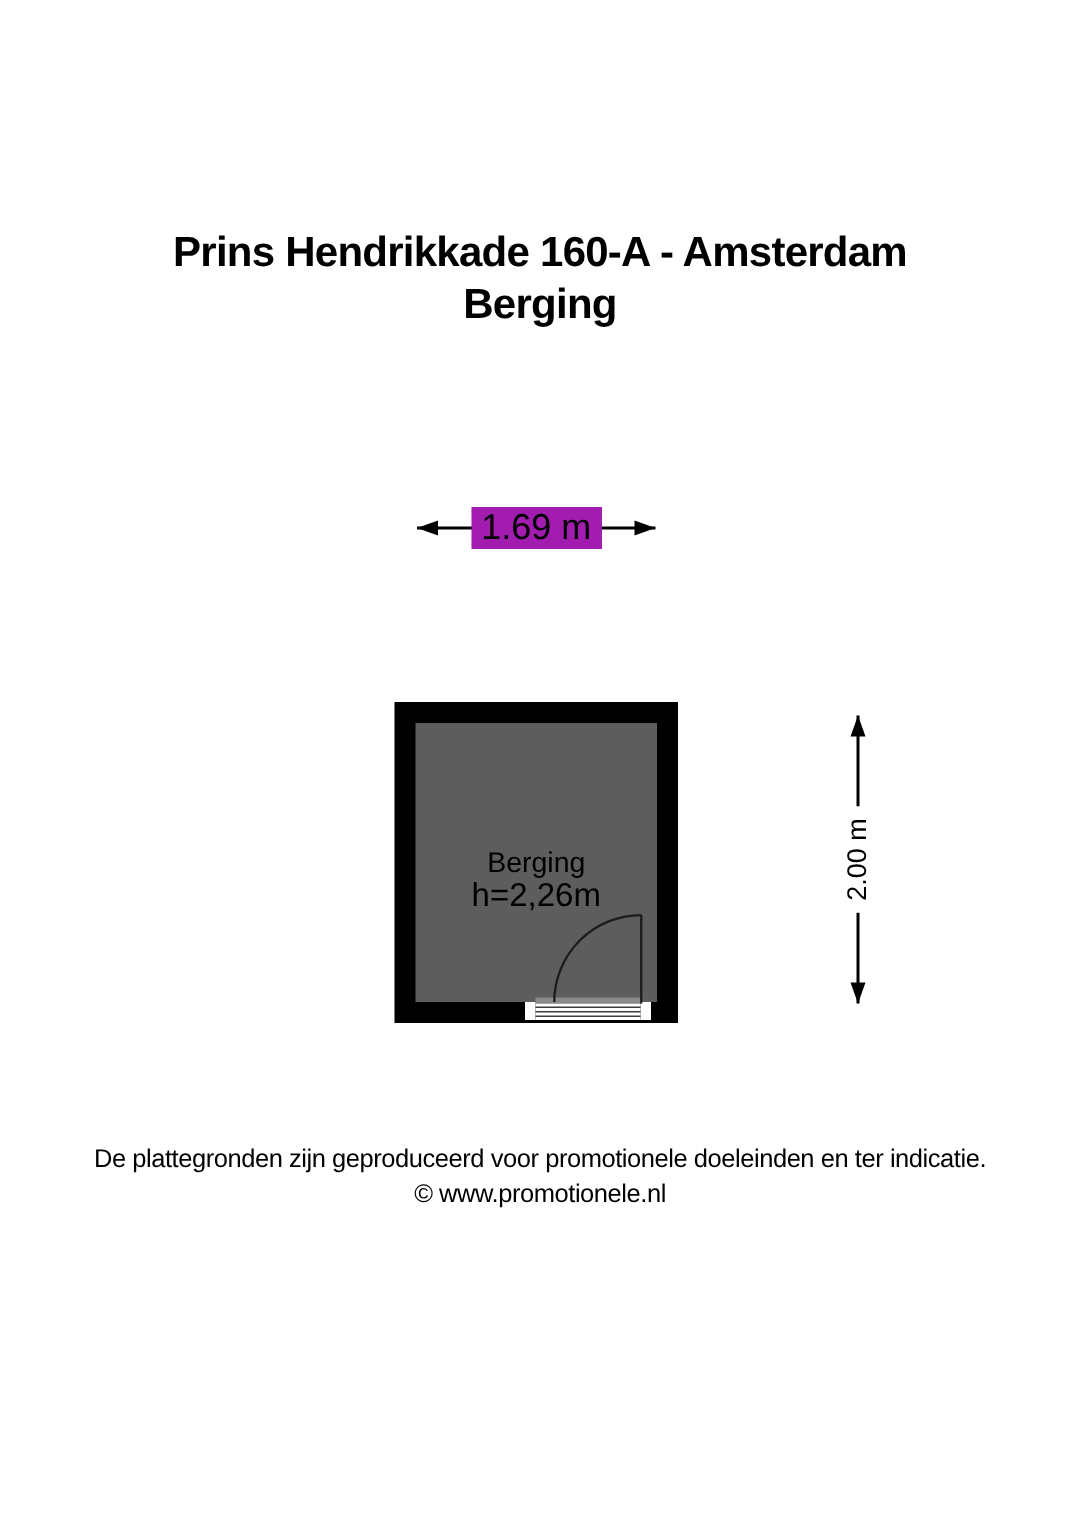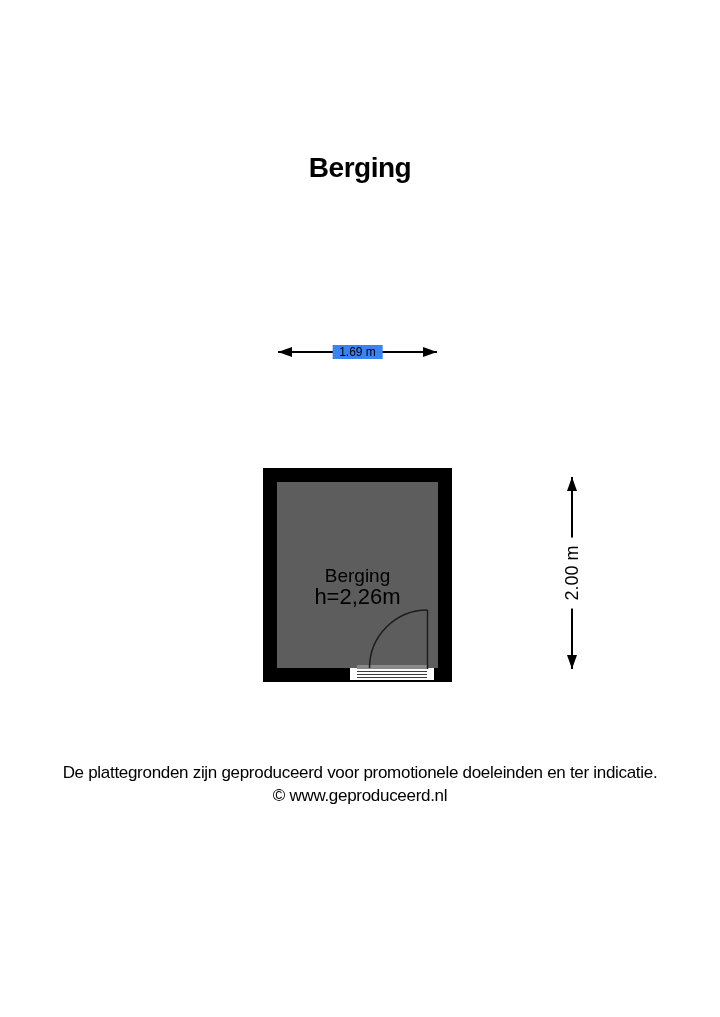--- a/index.html
+++ b/index.html
@@ -54,23 +54,23 @@
     position: absolute; right: 0; top: 3.5px;
     width: 0; height: 0;
     border-top: 5px solid transparent;
     border-bottom: 5px solid transparent;
     border-left: 14px solid #000;
   }
   .hdim .dim-label {
     position: absolute;
     left: 50%; top: 50%;
     transform: translate(-50%, -50%);
-    background: #3b82f6;
+    background: #a21caf;
     padding: 0 7px;
-    font-size: 12px;
+    font-size: 24px;
     white-space: nowrap;
   }
 
   
   .vdim {
     position: absolute;
     left: 563px;
     top: 477px;
     width: 18px;
     height: 192px;
@@ -145,20 +145,21 @@
     line-height: 23px;
     letter-spacing: -0.3px;
   }
 </style>
 </head>
 <body>
 
 <div class="page">
 
   <div class="title-block">
+    <div>Prins Hendrikkade 160-A - Amsterdam</div>
     <div>Berging</div>
   </div>
 
   <div class="hdim">
     <div class="dim-line"></div>
     <div class="arrow-left"></div>
     <div class="arrow-right"></div>
     <span class="dim-label">1.69 m</span>
   </div>
 
@@ -189,16 +190,16 @@
     </svg>
 
     <div class="room-labels">
       <div class="room-name">Berging</div>
       <div class="room-height">h=2,26m</div>
     </div>
   </div>
 
   <div class="footer-block">
     <div>De plattegronden zijn geproduceerd voor promotionele doeleinden en ter indicatie.</div>
-    <div>© www.geproduceerd.nl</div>
+    <div>© www.promotionele.nl</div>
   </div>
 
 </div>
 
 </body></html>

